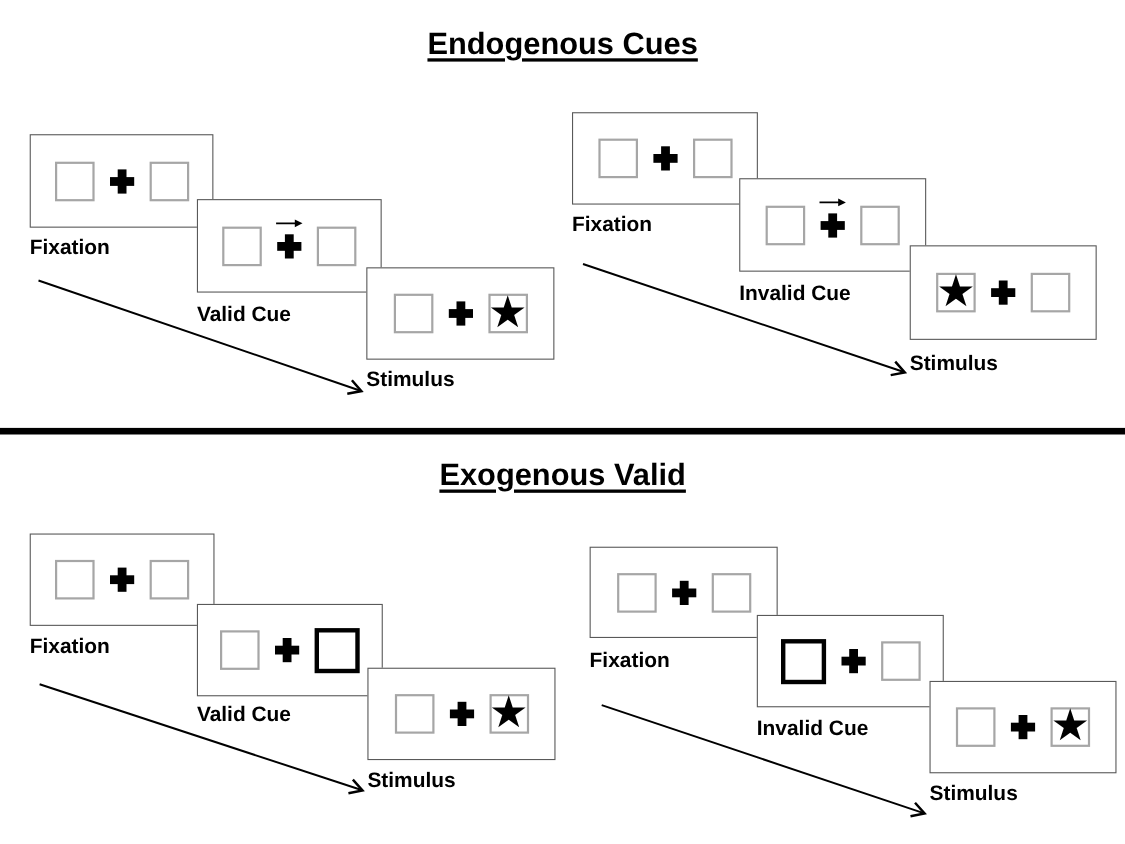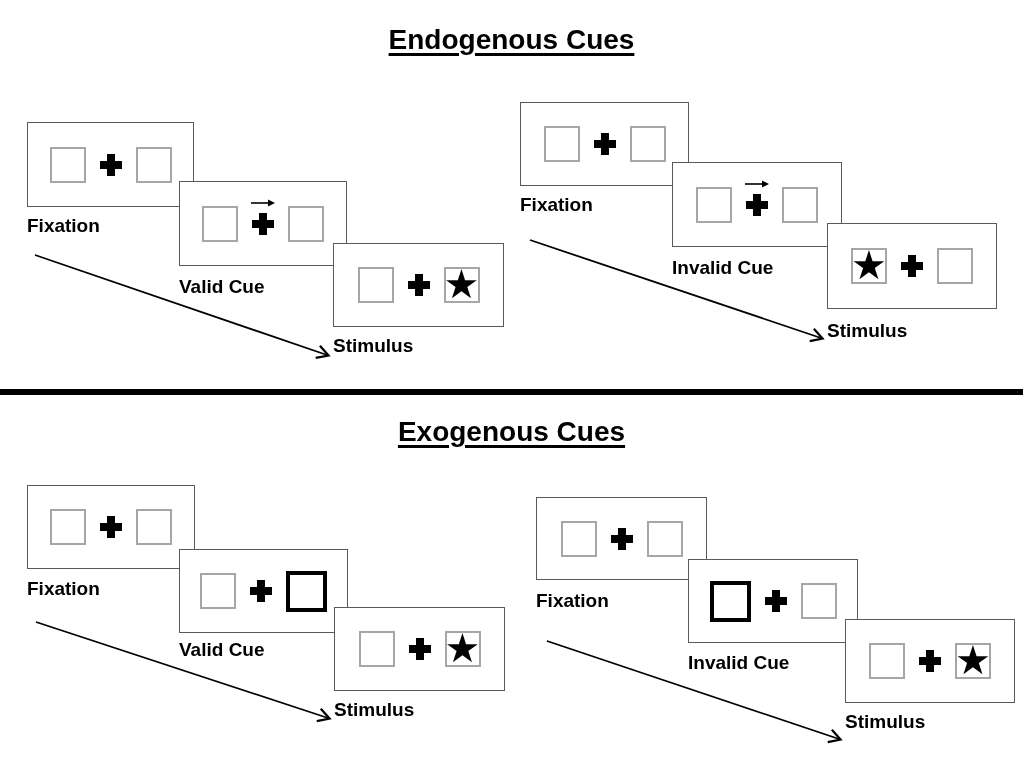--- a/index.html
+++ b/index.html
@@ -117,21 +117,21 @@
         <marker id="ah2" viewBox="0 0 10 10" refX="7" refY="5" markerWidth="9" markerHeight="9" orient="auto">
           <path d="M1,1 L8,5 L1,9" fill="none" stroke="#000" stroke-width="1.4"></path>
         </marker>
       </defs>
       <line x1="5" y1="7" x2="296" y2="105" stroke="#000" stroke-width="1.8" marker-end="url(#ah2)"></line>
     </svg>
   </div>
 
   <div class="divider"></div>
 
-  <div class="title" style="top:416px;">Exogenous Cues</div>
+  <div class="title" style="top:416px;">Exogenous Valid</div>
 
   <div>
     <div class="panel" style="left:27px;top:485px;width:168px;height:84px;">
       <div class="box"></div>
       <div class="pluswrap">
         <div class="plus"></div>
       </div>
       <div class="box"></div>
     </div>
     <div class="panel" style="left:179px;top:549px;width:169px;height:84px;">

